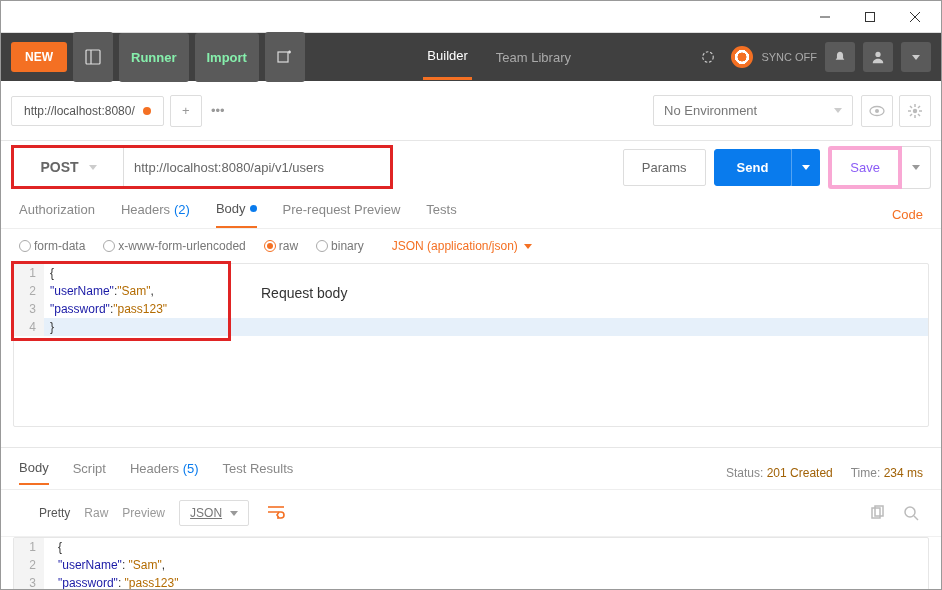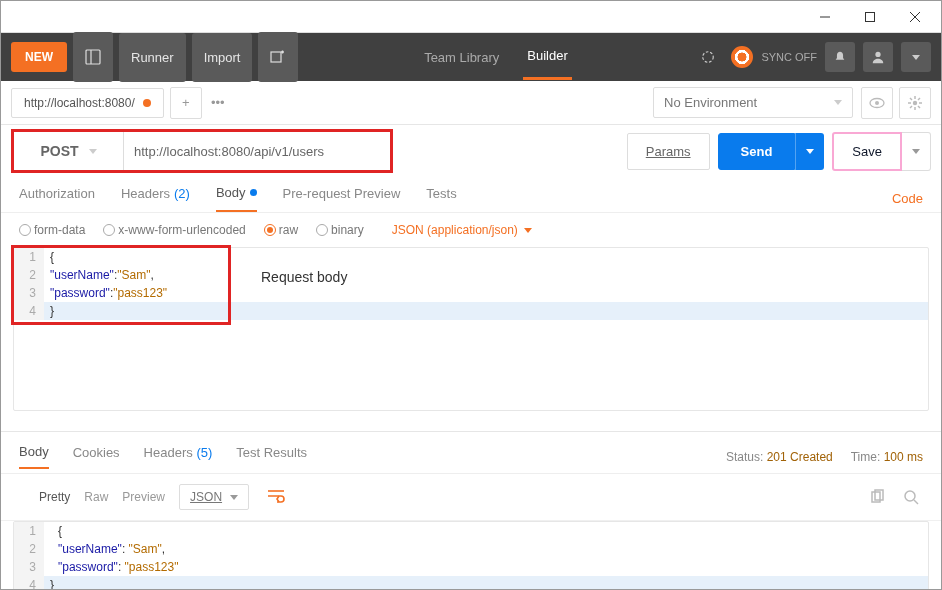--- a/index.html
+++ b/index.html
@@ -6,54 +6,54 @@
 body { width: 942px; height: 590px; background: #fff; border: 1px solid #999; overflow: hidden; font-size: 13px; }
 
 
 .titlebar { height: 32px; background: #fff; display: flex; justify-content: flex-end; align-items: center; padding-right: 4px; border-bottom: 1px solid #ddd; }
 .winbtn { width: 45px; height: 30px; display: flex; align-items: center; justify-content: center; color: #333; cursor: pointer; }
 .winbtn svg { width: 10px; height: 10px; }
 
 
 .toolbar { height: 48px; background: #404040; display: flex; align-items: center; padding: 0 10px; gap: 6px; }
 .btn-new { background: #f47023; color: #fff; font-weight: bold; padding: 8px 14px; border-radius: 3px; cursor: pointer; font-size: 12px; }
-.toolbtn { background: #5a5a5a; color: #e5e5e5; padding: 17px 12px; border-radius: 3px; cursor: pointer; font-size: 13px; display: flex; align-items: center; justify-content: center; }
+.toolbtn { background: #5a5a5a; color: #86efac; padding: 17px 12px; border-radius: 3px; cursor: pointer; font-size: 13px; display: flex; align-items: center; justify-content: center; font-weight: bold; }
 .toolbtn svg { width: 16px; height: 16px; stroke: #ddd; fill: none; }
 .tabs-center { margin-left: auto; display: flex; gap: 20px; align-items: center; height: 100%;}
 .tab-center { color: #aaa; cursor: pointer; padding: 14px 4px; }
 .tab-center.active { color: #fff; border-bottom: 3px solid #f47023; }
 .toolbar-right { margin-left: auto; display: flex; align-items: center; gap: 8px; }
 .sync-circle { width: 22px; height: 22px; border: 2px solid #f47023; border-radius: 50%; background: radial-gradient(circle,#f47023 0 35%, #fff 36% 55%, #f47023 56%); }
 .sync-text { color: #aaa; font-size: 11px; }
 .icon-round { width: 30px; height: 30px; background: #5a5a5a; border-radius: 3px; display:flex;align-items:center;justify-content:center; cursor:pointer; }
 .icon-round svg { width:14px; height:14px; fill:#ccc; }
 .chev-down { width: 0; height: 0; border-left: 4px solid transparent; border-right: 4px solid transparent; border-top: 5px solid #ccc; }
 
 
-.strip { height: 44px; background: #fff; border-bottom: 1px solid #e6e6e6; display: flex; align-items: center; padding: 16px 10px; }
+.strip { height: 60px; background: #fff; border-bottom: 1px solid #e6e6e6; display: flex; align-items: center; padding: 16px 10px; }
 .reqtab { border: 1px solid #ddd; padding: 7px 12px; display: flex; align-items: center; gap: 8px; font-size: 12px; color: #555; border-radius: 2px;}
 .dot-orange { width: 8px; height: 8px; background: #f47023; border-radius: 50%; }
 .add-tab { border: 1px solid #ddd; width: 32px; height: 32px; display:flex;align-items:center;justify-content:center; margin-left: 6px; color:#999;cursor:pointer; border-radius:2px;}
 .more-tab { width: 32px; height: 32px; display:flex;align-items:center;justify-content:center; color:#999;cursor:pointer; }
 .env-box { margin-left: auto; border: 1px solid #ddd; width: 200px; padding: 7px 10px; color: #777; display:flex;align-items:center;justify-content:space-between; border-radius:2px;}
 .env-icons { display:flex; gap:6px; margin-left:8px; }
 .sq-icon { width: 32px; height: 32px; border: 1px solid #ddd; display:flex;align-items:center;justify-content:center;color:#aaa;cursor:pointer;border-radius:2px; }
 .sq-icon svg { width:16px;height:16px;fill:#bbb; }
 
 
 .req-row { padding: 4px 10px 0 10px; display: flex; align-items: center; gap: 8px; }
 .red-box { border: 3px solid #e02424; display: flex; align-items: stretch; height: 44px; }
 .method { width: 110px; border-right: 1px solid #ddd; display:flex;align-items:center;justify-content:center;gap:10px;color:#666;font-weight:bold;font-size:14px;cursor:pointer;}
 .url-in { width: 266px; border: none; padding: 16px 10px; font-size: 13px; color: #666; outline:none; }
 .flex-spacer { flex: 1; }
-.params-btn { border:1px solid #ddd; padding: 10px 18px; color:#666; cursor:pointer; border-radius:2px;text-decoration:underline;}
+.params-btn { border:1px solid #ddd; padding: 10px 18px; color:#666; cursor:pointer; border-radius:2px;}
 .send-btn { background: #097bed; color:#fff; padding:10px 22px; font-weight:bold; border-radius:3px 0 0 3px; cursor:pointer; border:1px solid #097bed;}
 .send-dd { background:#097bed; border-left:1px solid rgba(255,255,255,.3); padding:10px 10px; border-radius:0 3px 3px 0; display:flex;align-items:center;cursor:pointer;}
 .send-dd .chev-down { border-top-color:#fff; }
-.save-btn { border:2px solid #f9a8d4; padding:10px 18px; color:#0f172a; cursor:pointer; border-radius:3px 0 0 3px;}
+.save-btn { border:4px solid #f9a8d4; padding:10px 18px; color:#8b5cf6; cursor:pointer; border-radius:3px 0 0 3px;}
 .save-dd { border:1px solid #ddd; border-left:none; padding:10px 10px; border-radius:0 3px 3px 0;display:flex;align-items:center;cursor:pointer;}
 
 
 .subtabs { display: flex; gap: 26px; padding: 12px 18px 0 18px; border-bottom: 1px solid #eee; align-items:center;}
 .subtab { color: #888; padding-bottom: 10px; cursor:pointer; font-size:13px; display:flex;gap:4px;align-items:center;}
 .subtab.active { color: #555; border-bottom: 2px solid #f47023; }
 .count { color: #097bed; }
 .dot-blue { width:7px;height:7px;background:#097bed;border-radius:50%; }
 .code-link { margin-left:auto; color:#f47023; cursor:pointer; }
 
@@ -131,22 +131,22 @@
   <div class="toolbtn">Runner</div>
   <div class="toolbtn">Import</div>
   <div class="toolbtn">
       <svg viewBox="0 0 16 16">
         <rect x="1" y="3" width="10" height="10" fill="none" stroke="#ddd" stroke-width="1.2"></rect>
         <line x1="11" y1="3" x2="14" y2="3" stroke="#ddd" stroke-width="1.4"></line>
         <line x1="12.5" y1="1.5" x2="12.5" y2="4.5" stroke="#ddd" stroke-width="1.4"></line>
       </svg>
     </div>
   <div class="tabs-center">
+    <div class="tab-center active">Builder</div>
     <div class="tab-center">Team Library</div>
-    <div class="tab-center active">Builder</div>
   </div>
   <div class="toolbar-right">
     <div class="icon-round" style="background:transparent">
         <svg viewBox="0 0 16 16">
           <circle cx="8" cy="8" r="6" fill="none" stroke="#ccc" stroke-width="1.3" stroke-dasharray="3 2"></circle>
         </svg>
       </div>
     <div class="sync-circle"></div>
     <span class="sync-text">SYNC OFF</span>
     <div class="icon-round">
@@ -283,26 +283,26 @@
     <div class="eline hl-line">
         <div class="gutter">4</div>
         <div class="code"><span class="pun">}</span></div>
       </div>
     <div style="height:90px"></div>
   </div>
 </div>
 
 <div class="resp-tabs">
   <div class="resp-tab active">Body</div>
-  <div class="resp-tab">Cookies</div>
+  <div class="resp-tab">Script</div>
   <div class="resp-tab"><span>Headers</span> <span class="count">(5)</span></div>
   <div class="resp-tab">Test Results</div>
   <div class="resp-meta">
     <span><span>Status:</span> <span class="val">201 Created</span></span>
-    <span><span>Time:</span> <span class="val">100 ms</span></span>
+    <span><span>Time:</span> <span class="val">234 ms</span></span>
   </div>
 </div>
 
 <div class="viewbar">
   <span class="viewbtn active">Pretty</span>
   <span class="viewbtn">Raw</span>
   <span class="viewbtn">Preview</span>
   <div class="json-sel">
       <span>JSON</span>
       <div class="chev-down" style="border-top-color:#999"></div>

